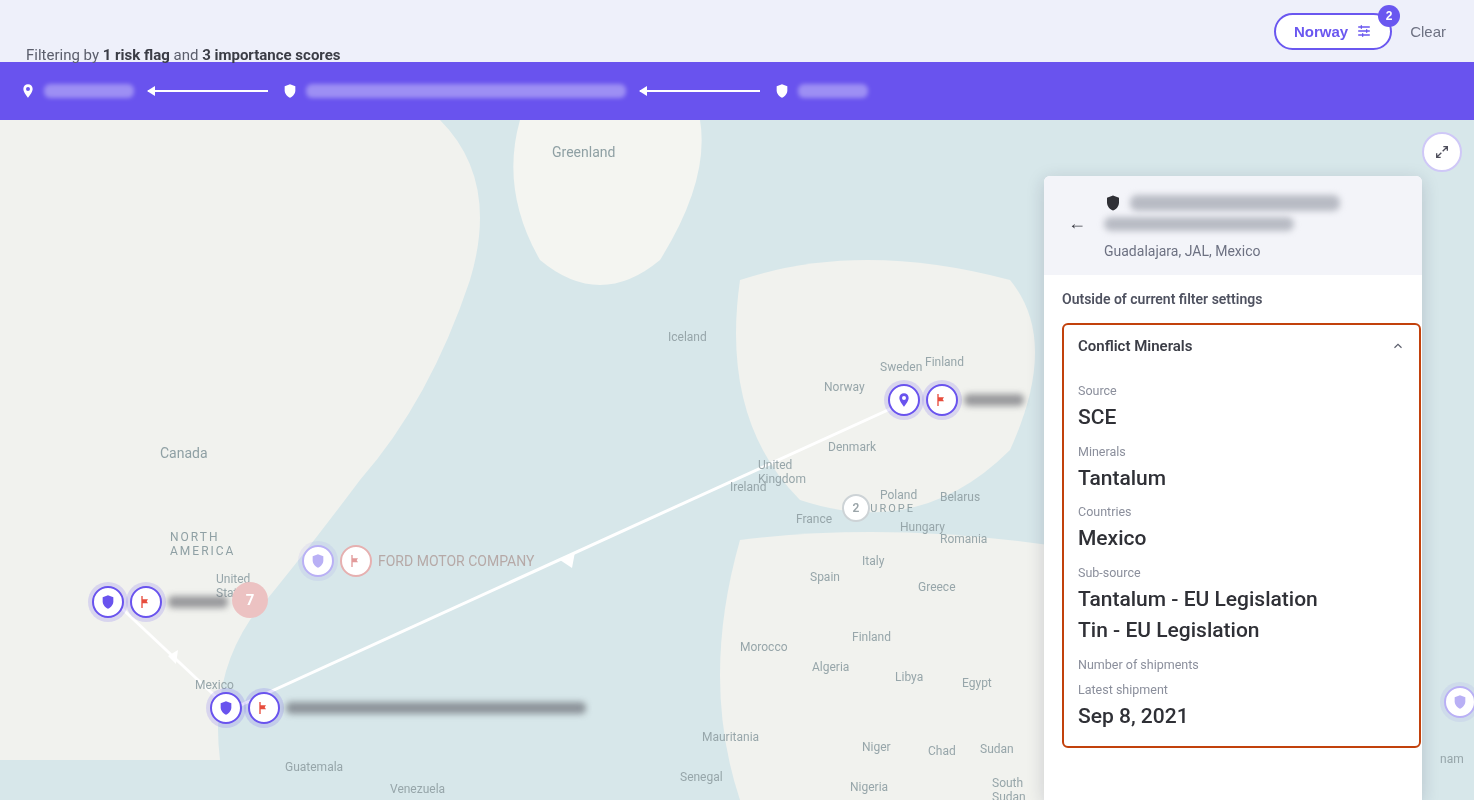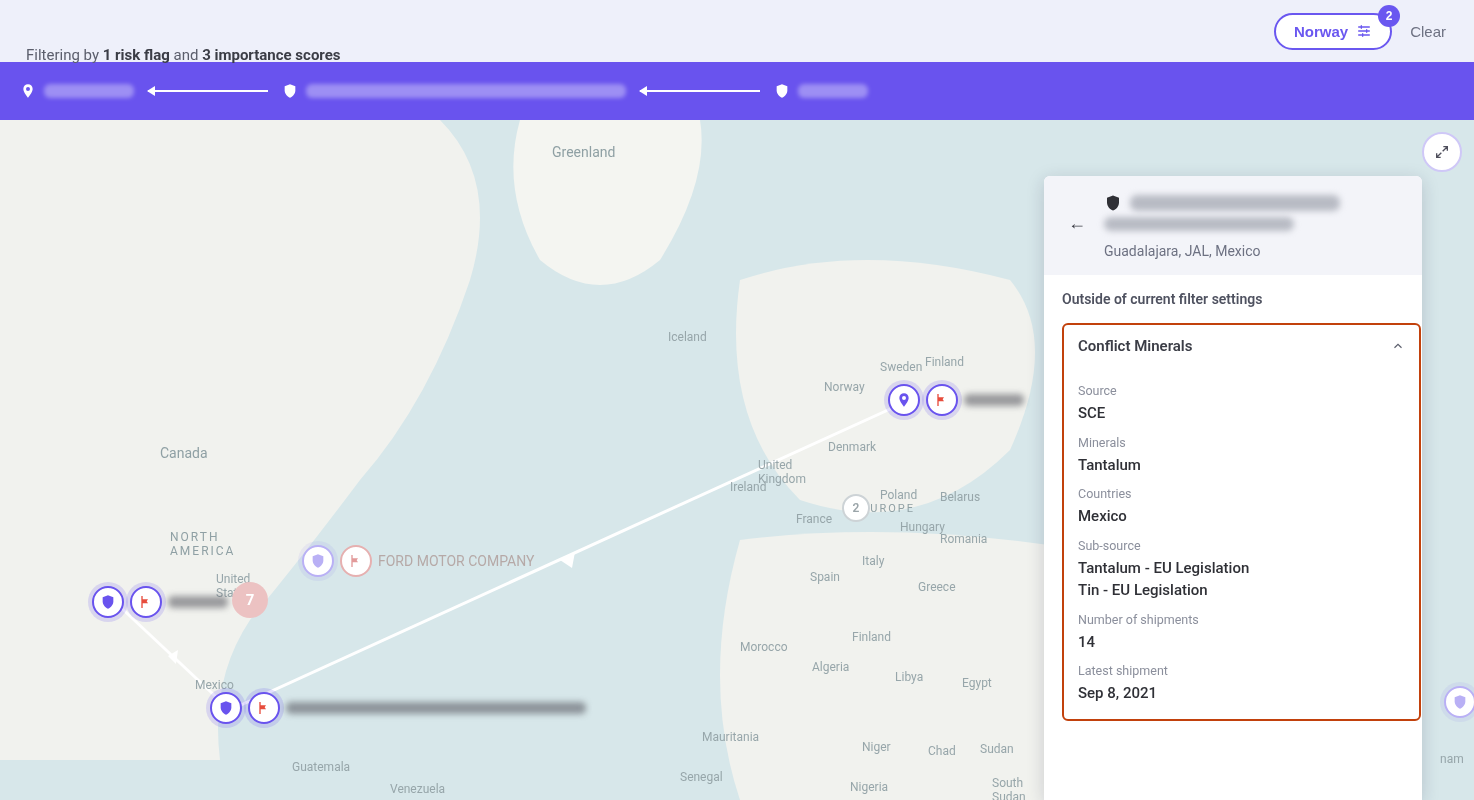--- a/index.html
+++ b/index.html
@@ -193,21 +193,21 @@
   .acc-head {
     display:flex; align-items:center; justify-content:space-between;
     padding:12px 14px; cursor:pointer;
   }
   .acc-head-title { color:#3B3D46; font-weight:600; font-size:15px; }
   .chev { width:14px; height:14px; stroke:#5B5E6C; stroke-width:2; fill:none; }
 
   .acc-body { padding: 6px 14px 14px 14px; }
   .field { margin-top: 10px; }
   .field-label { color:#8B8F9C; font-size:12.5px; margin-bottom:4px; }
-  .field-value { color:#2F3036; font-size:15px; line-height:1.5; font-weight: 500;}
+  .field-value { color:#2F3036; font-size:21px; line-height:1.5; font-weight: 500;}
 
 </style>
 </head>
 <body>
 
 <div class="filter-bar">
   <div class="filter-text">
     <span>Filtering by </span><span class="bold">1 risk flag</span><span> and </span><span class="bold">3 importance scores</span>
   </div>
   <div class="filter-actions">
@@ -300,21 +300,21 @@
   <div class="map-label map-country-lbl" style="left:980px; top:622px">Sudan</div>
   <div class="map-label map-country-lbl" style="left:850px; top:660px">Nigeria</div>
   <div class="map-label map-country-lbl" style="left:992px; top:656px; white-space:pre">South
 Sudan</div>
   <div class="map-label" style="left:160px; top:325px">Canada</div>
   <div class="map-label" style="left:170px; top:410px; white-space:pre; letter-spacing:2px; font-size:12px">NORTH
 AMERICA</div>
   <div class="map-label map-country-lbl" style="left:216px; top:452px; white-space:pre">United
 States</div>
   <div class="map-label map-country-lbl" style="left:195px; top:558px">Mexico</div>
-  <div class="map-label map-country-lbl" style="left:292px; top:640px">Guatemala</div>
+  <div class="map-label map-country-lbl" style="left:285px; top:640px">Guatemala</div>
   <div class="map-label map-country-lbl" style="left:390px; top:662px">Venezuela</div>
   <div class="map-label" style="left:862px; top:382px; letter-spacing:2px; font-size:11px">EUROPE</div>
   <div class="map-label map-country-lbl" style="left:1440px; top:632px">nam</div>
 
   <div class="marker marker-faded" style="left:302px; top:425px">
     <span class="marker-pin">
         <svg viewBox="0 0 24 24">
           <path d="M12 2l8 3v6c0 5-3.5 9.7-8 11-4.5-1.3-8-6-8-11V5l8-3z"></path>
         </svg>
       </span>
@@ -424,21 +424,20 @@
             <div class="field-label">Countries</div>
             <div class="field-value">Mexico</div>
           </div>
           <div class="field">
             <div class="field-label">Sub-source</div>
             <div class="field-value">Tantalum - EU Legislation</div>
             <div class="field-value">Tin - EU Legislation</div>
           </div>
           <div class="field">
             <div class="field-label">Number of shipments</div>
-            <div class="field-value">14</div>
           </div>
           <div class="field">
             <div class="field-label">Latest shipment</div>
             <div class="field-value">Sep 8, 2021</div>
           </div>
         </div>
       </div>
     </div>
   </div>
 

